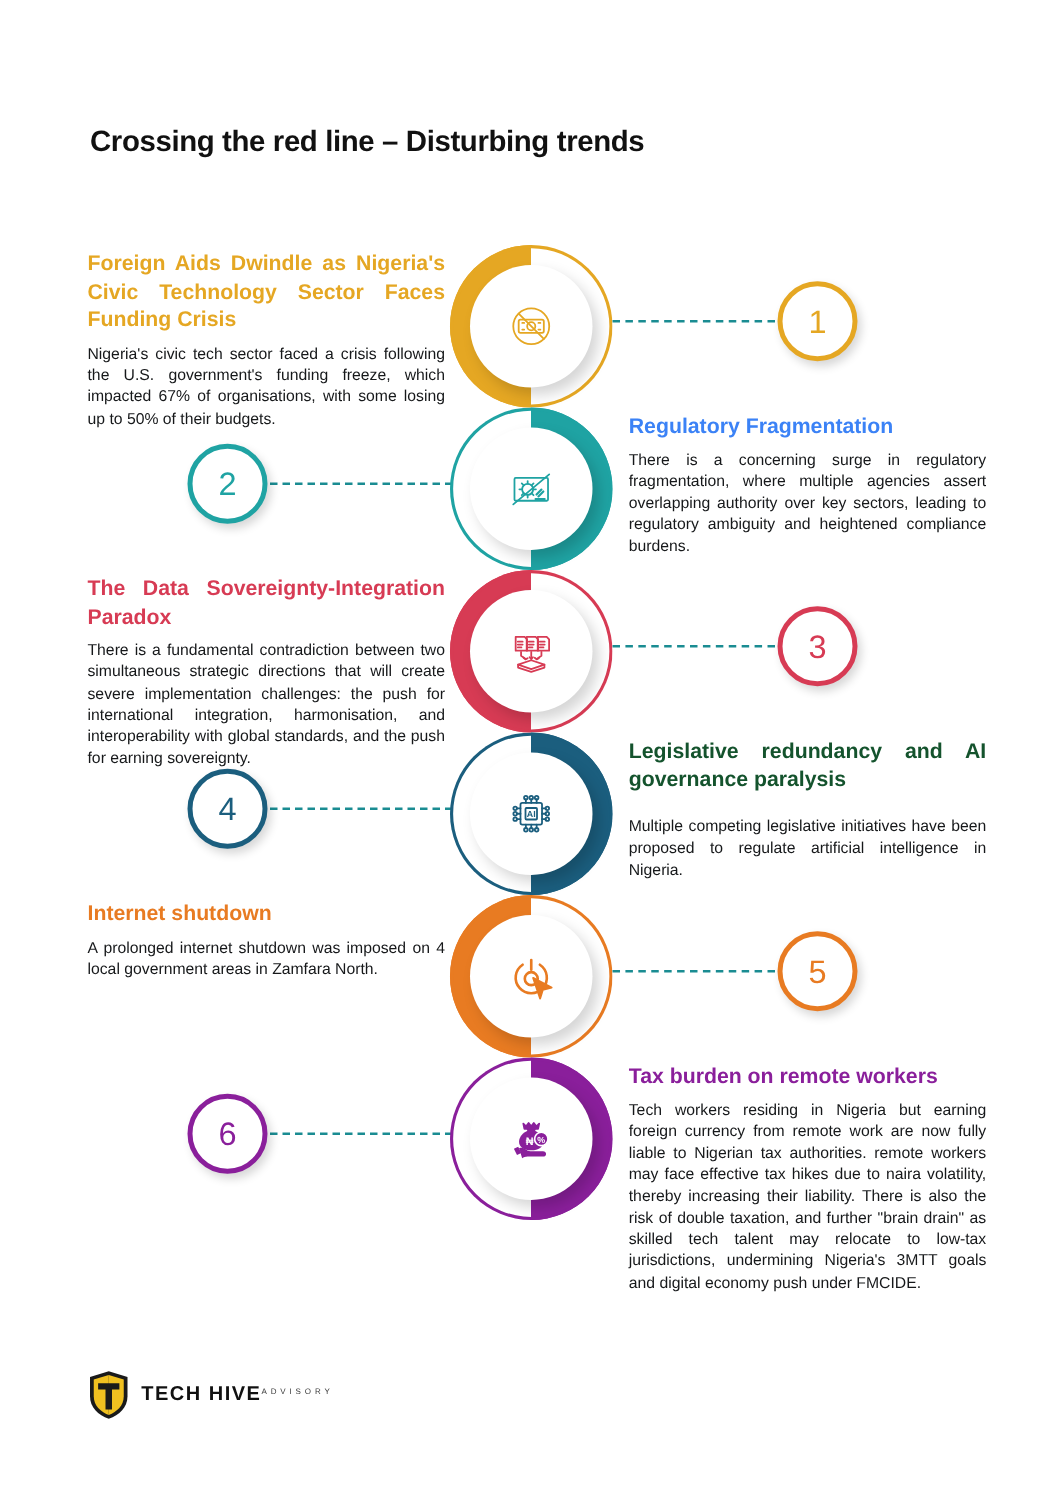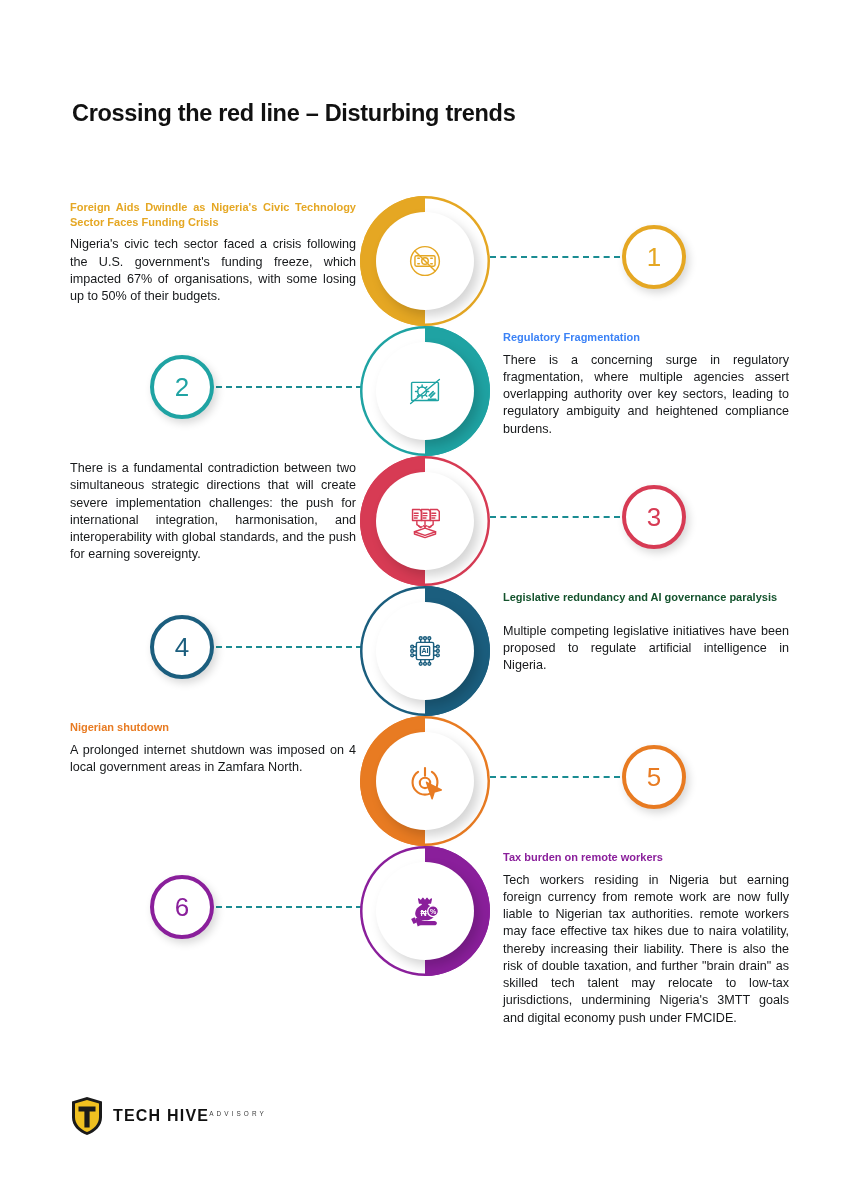--- a/index.html
+++ b/index.html
@@ -118,21 +118,21 @@
   .txt {
     position: absolute;
     width: 286px;
     top: 4px;
   }
   .txt.left  { left: 70px; text-align: justify; }
   .txt.right { left: 503px; text-align: justify; }
 
   .txt h3 {
     margin: 0 0 7px 0;
-    font-size: 11px;
+    font-size: 17px;
     font-weight: bold;
     line-height: 1.33;
     text-align: justify;
     text-align-last: left;
   }
   .txt p {
     margin: 0;
     font-size: 12.6px;
     line-height: 1.37;
     color: #16181a;
@@ -232,20 +232,21 @@
               <path d="M31.2 16h4M31.2 18.4h4M31.2 20.8h3"></path>
               <path d="M15.5 24.5v3.3l3.6 2.4M24 24.5v5.4M32.5 24.5v3.3l-3.6 2.4"></path>
               <path d="M17.6 29.4l1.6 1.4 1.8-1M26.9 29.4l1.6 1.4 1.8-1M22.6 29l1.4 1.6 1.4-1.6"></path>
               <path d="M24 31.5 L35 35.2 L24 39 L13 35.2 Z"></path>
               <path d="M13 35.2v2.4L24 41.3l11-3.7v-2.4"></path>
             </svg>
           </div>
         </div>
         <div class="badge right" style="border: 4px solid rgb(215, 59, 84); color: rgb(215, 59, 84);">3</div>
         <div class="txt left">
+          <h3 style="color: rgb(215, 59, 84);">The Data Sovereignty-Integration Paradox</h3>
           <p>There is a fundamental contradiction between two simultaneous strategic directions that will create severe implementation challenges: the push for international integration, harmonisation, and interoperability with global standards, and the push for earning sovereignty.</p>
         </div>
       </div>
       <div class="row">
         <div class="connector left"></div>
         <div class="circle-wrap">
           <div class="ring-outer" style="background: conic-gradient(rgb(27, 94, 126) 0deg, rgb(27, 94, 126) 180deg, rgba(0, 0, 0, 0) 180deg, rgba(0, 0, 0, 0) 360deg); box-shadow: rgb(27, 94, 126) 0px 0px 0px 2.5px inset;"></div>
           <div class="ring-inner"></div>
           <div class="icon-holder">
             <svg width="46" height="46" viewBox="0 0 48 48" fill="none" stroke="#1B5E7E" stroke-width="1.5" stroke-linecap="round" stroke-linejoin="round">
@@ -284,21 +285,21 @@
             <svg width="46" height="46" viewBox="0 0 48 48" fill="none" stroke="#E87B22" stroke-width="1.5" stroke-linecap="round" stroke-linejoin="round">
               <path d="M24 10.5v8" stroke-width="2.2"></path>
               <path d="M31.2 14.4a13 13 0 1 1-14.4 0" stroke-width="2.2"></path>
               <circle cx="24" cy="26" r="5.4" stroke-width="2.2"></circle>
               <path d="M25.6 25.4 L41 33.4 L33.6 35.4 L31.4 42.6 Z" fill="#E87B22" stroke="#E87B22" stroke-width="1.6" stroke-linejoin="round"></path>
             </svg>
           </div>
         </div>
         <div class="badge right" style="border: 4px solid rgb(232, 123, 34); color: rgb(232, 123, 34);">5</div>
         <div class="txt left">
-          <h3 style="color: rgb(232, 123, 34);">Nigerian shutdown</h3>
+          <h3 style="color: rgb(232, 123, 34);">Internet shutdown</h3>
           <p>A prolonged internet shutdown was imposed on 4 local government areas in Zamfara North.</p>
         </div>
       </div>
       <div class="row">
         <div class="connector left"></div>
         <div class="circle-wrap">
           <div class="ring-outer" style="background: conic-gradient(rgb(138, 31, 155) 0deg, rgb(138, 31, 155) 180deg, rgba(0, 0, 0, 0) 180deg, rgba(0, 0, 0, 0) 360deg); box-shadow: rgb(138, 31, 155) 0px 0px 0px 2.5px inset;"></div>
           <div class="ring-inner"></div>
           <div class="icon-holder">
             <svg width="46" height="46" viewBox="0 0 48 48" fill="none" stroke="#8A1F9B" stroke-width="1.5" stroke-linecap="round" stroke-linejoin="round">

